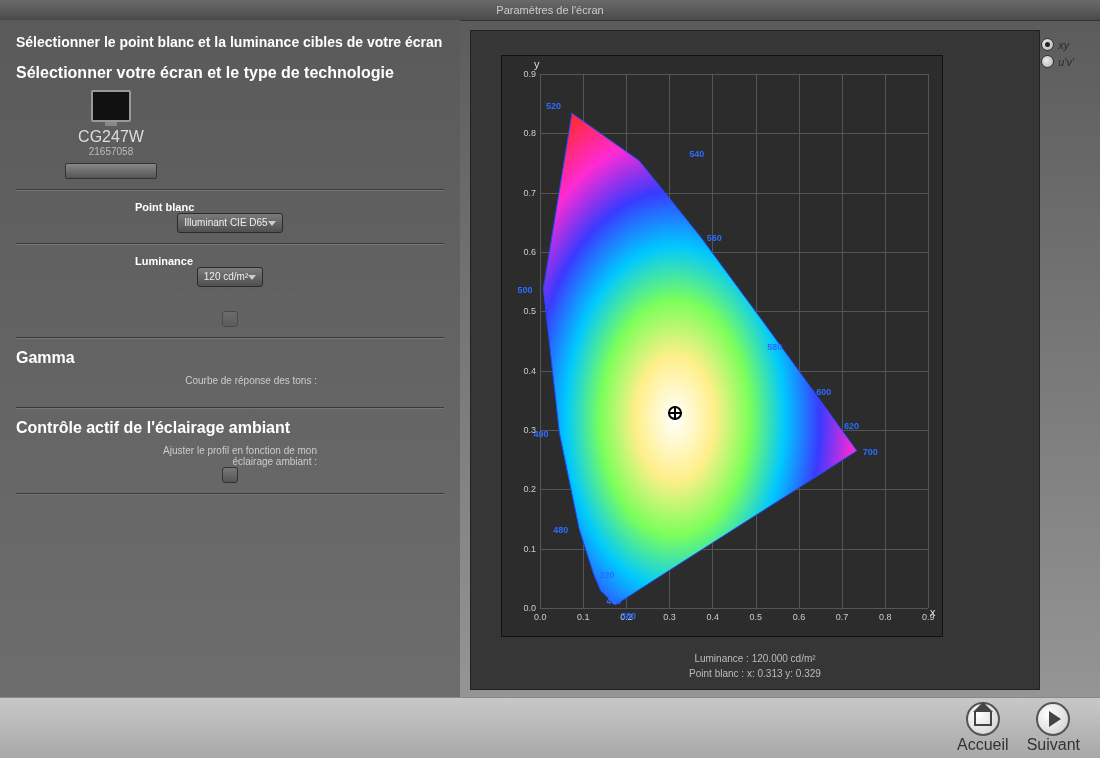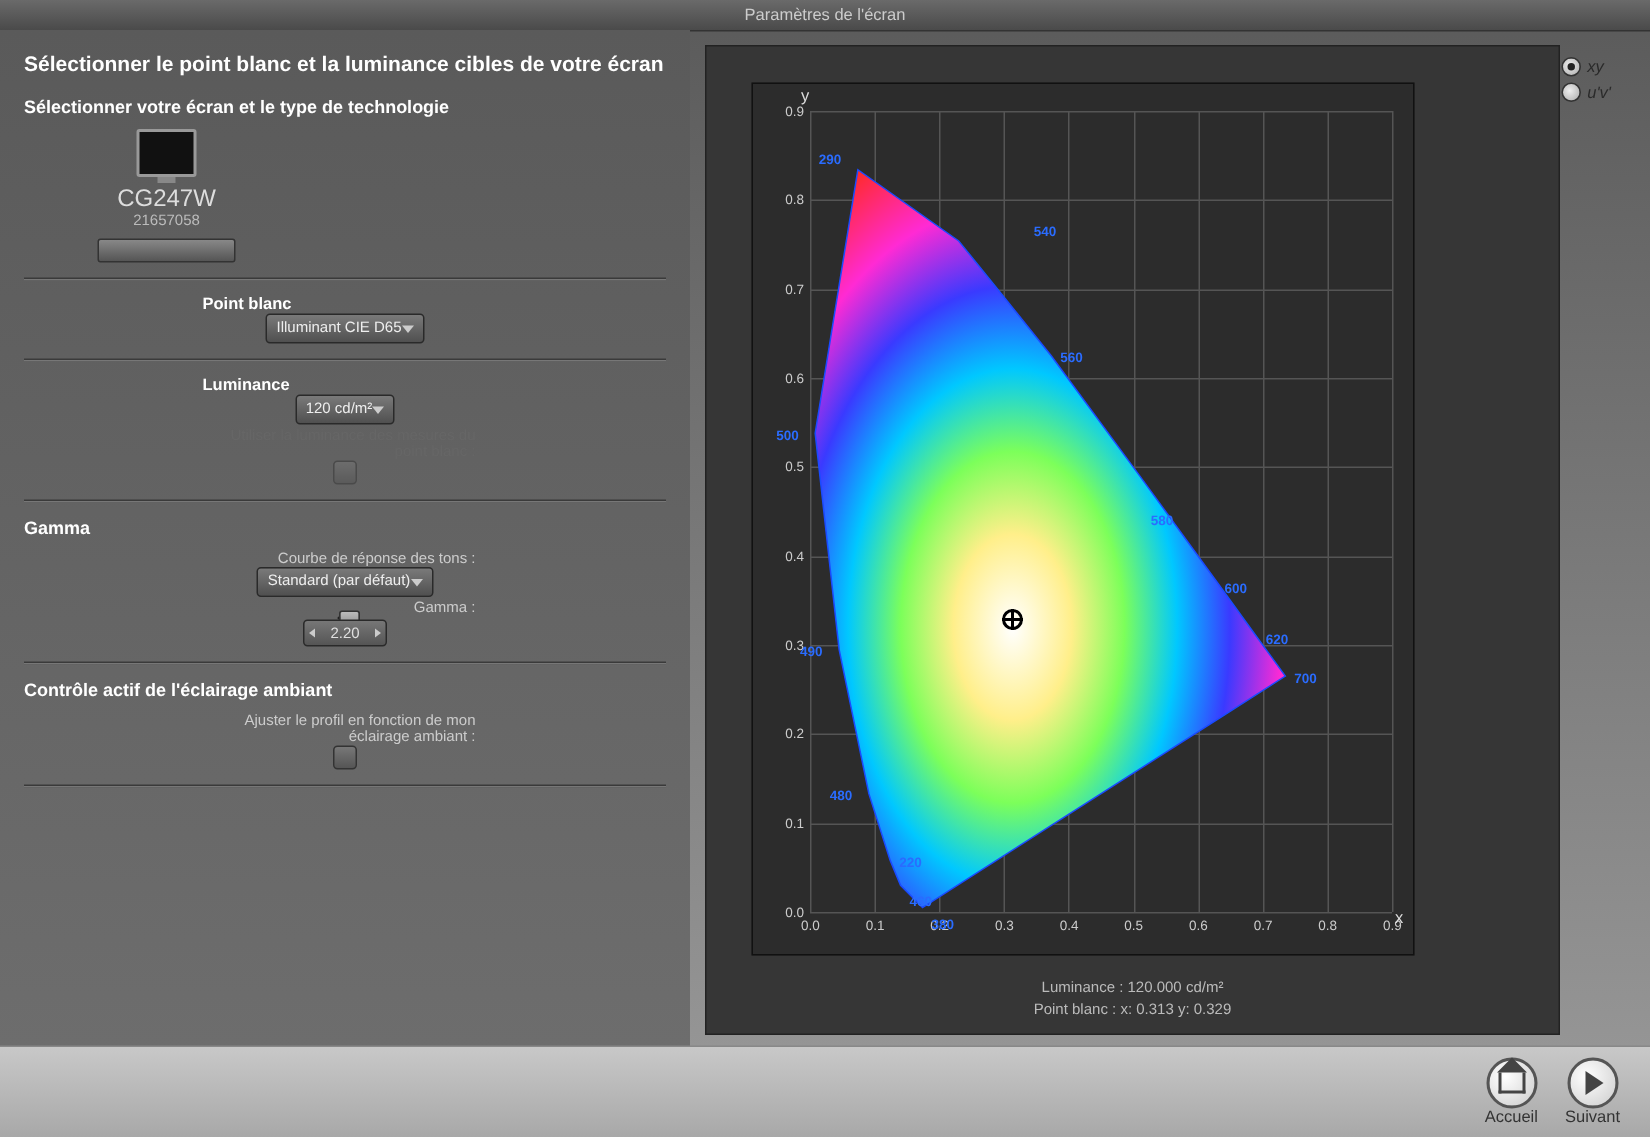--- a/index.html
+++ b/index.html
@@ -2,21 +2,21 @@
 <html><head>
 <meta charset="utf-8">
 <style>
   html,body{margin:0;padding:0;width:1100px;height:758px;font-family:Arial,Helvetica,sans-serif;font-size:11px;color:#e0e0e0;background:#444;}
   .window{width:1100px;height:758px;background:linear-gradient(to bottom,#5a5a5a,#9a9a9a);position:relative;overflow:hidden;}
   .titlebar{height:20px;line-height:20px;text-align:center;color:#ccc;font-size:11px;background:linear-gradient(to bottom,#6a6a6a,#4a4a4a);border-bottom:1px solid #333;}
   .content{display:flex;position:absolute;top:20px;left:0;right:0;bottom:60px;}
   .left{width:460px;padding:14px 16px 10px 16px;box-sizing:border-box;background:linear-gradient(to bottom,#5a5a5a,#6d6d6d);}
   .right{flex:1;padding:10px 12px 10px 10px;box-sizing:border-box;position:relative;}
   h1{font-size:14px;font-weight:bold;color:#fff;margin:0 0 14px 0;}
-  h2{font-size:12px;font-weight:bold;color:#fff;margin:0 0 8px 0;}
+  h2{font-size:16px;font-weight:bold;color:#fff;margin:0 0 8px 0;}
   .monitor-block{text-align:center;width:130px;margin:4px 0 10px 30px;}
   .monitor-icon{width:36px;height:28px;margin:0 auto 4px auto;background:#111;border:2px solid #999;border-radius:2px;position:relative;}
   .monitor-icon:after{content:"";position:absolute;bottom:-6px;left:12px;width:12px;height:4px;background:#888;}
   .mon-name{color:#ddd;font-size:16px;margin-top:6px;}
   .mon-serial{color:#bbb;font-size:10px;}
   .small-dd{width:90px;height:14px;margin:6px auto 0 auto;background:linear-gradient(to bottom,#888,#555);border:1px solid #333;border-radius:2px;}
   .sep{height:1px;background:#3a3a3a;border-bottom:1px solid #777;margin:10px 0;}
   .row{display:flex;align-items:center;min-height:22px;margin:2px 0;flex-direction:column;}
   .lbl{width:190px;text-align:left;font-weight:bold;color:#fff;font-size:11px;}
   .lbl-sub{width:190px;text-align:right;color:#ccc;font-size:10px;padding-right:8px;box-sizing:border-box;}
@@ -43,21 +43,21 @@
   .hline,.vline{position:absolute;background:#555;}
   .hline{height:1px;}
   .vline{width:1px;}
   .wavelabel{position:absolute;color:#2a6cff;font-size:9px;font-weight:bold;}
   .whitept{position:absolute;width:10px;height:10px;border:2px solid #000;border-radius:50%;background:transparent;transform:translate(-50%,-50%);}
   .whitept:before,.whitept:after{content:"";position:absolute;background:#000;}
   .whitept:before{left:4px;top:-2px;width:2px;height:14px;}
   .whitept:after{top:4px;left:-2px;height:2px;width:14px;}
   
   .footer{position:absolute;bottom:0;left:0;right:0;height:60px;background:linear-gradient(to bottom,#c8c8c8,#a8a8a8);border-top:1px solid #888;display:flex;justify-content:flex-end;align-items:center;padding-right:20px;gap:18px;}
-  .nav-btn{display:flex;flex-direction:column;align-items:center;color:#333;font-size:11px;cursor:pointer;}
+  .nav-btn{display:flex;flex-direction:column;align-items:center;color:#333;font-size:16px;cursor:pointer;}
   .nav-icon{width:30px;height:30px;border-radius:50%;border:2px solid #555;display:flex;align-items:center;justify-content:center;background:radial-gradient(circle at 35% 35%,#fff,#ccc);}
   .home-glyph{width:14px;height:12px;border:2px solid #444;border-top:none;position:relative;}
   .home-glyph:before{content:"";position:absolute;top:-10px;left:-3px;border-left:10px solid transparent;border-right:10px solid transparent;border-bottom:10px solid #444;}
   .play-glyph{width:0;height:0;border-top:8px solid transparent;border-bottom:8px solid transparent;border-left:12px solid #444;margin-left:3px;}
 </style>
 </head>
 <body>
 
 <div class="window">
   <div class="titlebar">Paramètres de l'écran</div>
@@ -89,28 +89,20 @@
       </div>
       <div class="row">
         <div class="lbl-sub dim">Utiliser la luminance des mesures du point blanc :</div>
         <span class="chk" style="opacity:.5"></span>
       </div>
       <div class="sep"></div>
 
       <h2>Gamma</h2>
       <div class="row">
         <div class="lbl-sub">Courbe de réponse des tons :</div>
-        <div class="dd">Standard (par défaut)</div>
-      </div>
-      <div class="row">
-        <div class="lbl-sub">Gamma :</div>
-        <div class="slider">
-            <div class="slider-thumb"></div>
-          </div>
-        <div class="valbox">2.20</div>
       </div>
       <div class="sep"></div>
 
       <h2>Contrôle actif de l'éclairage ambiant</h2>
       <div class="row">
         <div class="lbl-sub" style="width:190px">Ajuster le profil en fonction de mon éclairage ambiant :</div>
         <span class="chk"></span>
       </div>
       <div class="sep"></div>
     </div>
@@ -184,21 +176,21 @@
                 </radialGradient>
               </defs>
               <path d="M 113.01333333333332 549.0333333333333 L 98.35555555555555 534.2 L 91.45777777777778 517.5866666666667 L 77.23111111111112 473.08666666666664 L 57.4 376.9666666666667 L 41.44888888888889 232.78666666666663 L 69.90222222222222 57.160000000000025 L 137.15555555555557 104.62666666666667 L 198.80444444444444 181.16666666666669 L 259.15999999999997 263.0466666666667 L 308.3066666666667 330.68666666666667 L 335.8977777777777 368.65999999999997 L 354.8666666666667 394.76666666666665 Z" fill="url(#cie)" stroke="#1a4bff" stroke-width="1"></path>
             </svg>
             <div class="wavelabel" style="left: 119.013px; top: 555.033px;">380</div>
             <div class="wavelabel" style="left: 104.356px; top: 540.2px;">460</div>
             <div class="wavelabel" style="left: 97.4578px; top: 513.587px;">220</div>
             <div class="wavelabel" style="left: 51.2311px; top: 469.087px;">480</div>
             <div class="wavelabel" style="left: 31.4px; top: 372.967px;">490</div>
             <div class="wavelabel" style="left: 15.4489px; top: 228.787px;">500</div>
-            <div class="wavelabel" style="left: 43.9022px; top: 45.16px;">290</div>
+            <div class="wavelabel" style="left: 43.9022px; top: 45.16px;">520</div>
             <div class="wavelabel" style="left: 143.156px; top: 92.6267px; padding-left: 44px;">540</div>
             <div class="wavelabel" style="left: 204.804px; top: 177.167px;">560</div>
             <div class="wavelabel" style="left: 265.16px; top: 259.047px; margin-top: 27px;">580</div>
             <div class="wavelabel" style="left: 314.307px; top: 331px;">600</div>
             <div class="wavelabel" style="left: 341.898px; top: 364.66px;">620</div>
             <div class="wavelabel" style="left: 360.867px; top: 390.767px;">700</div>
             <div class="whitept" style="left: 172.938px; top: 356.793px;"></div>
           </div>
         <div class="chart-info">
           <div>Luminance : 120.000 cd/m²</div>

